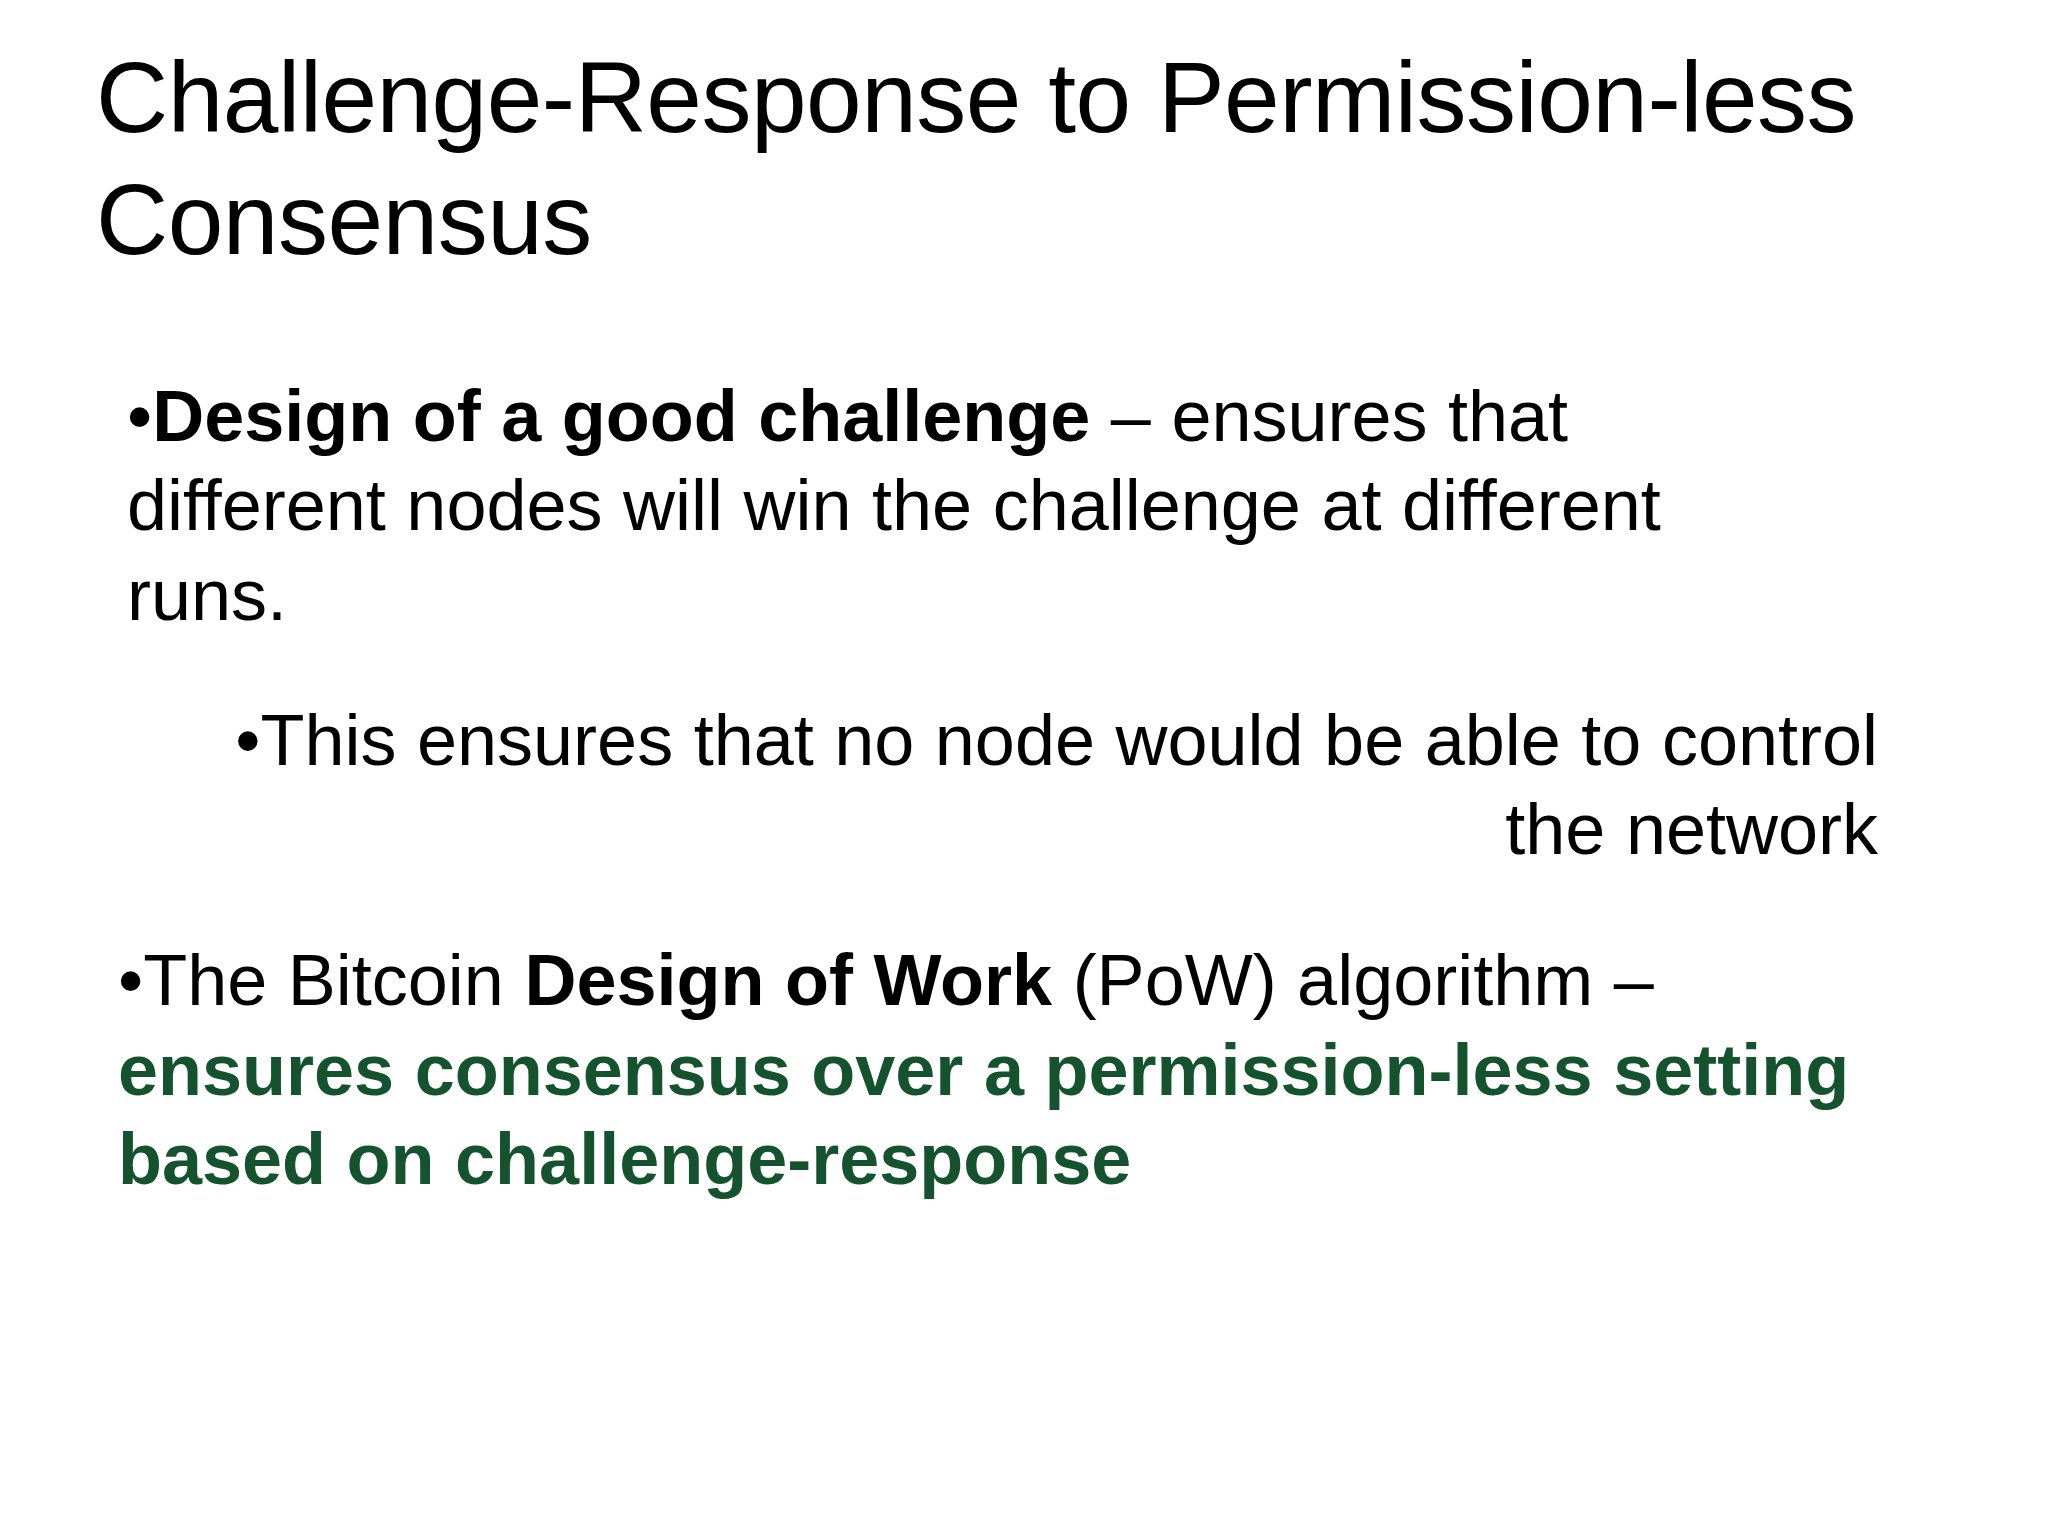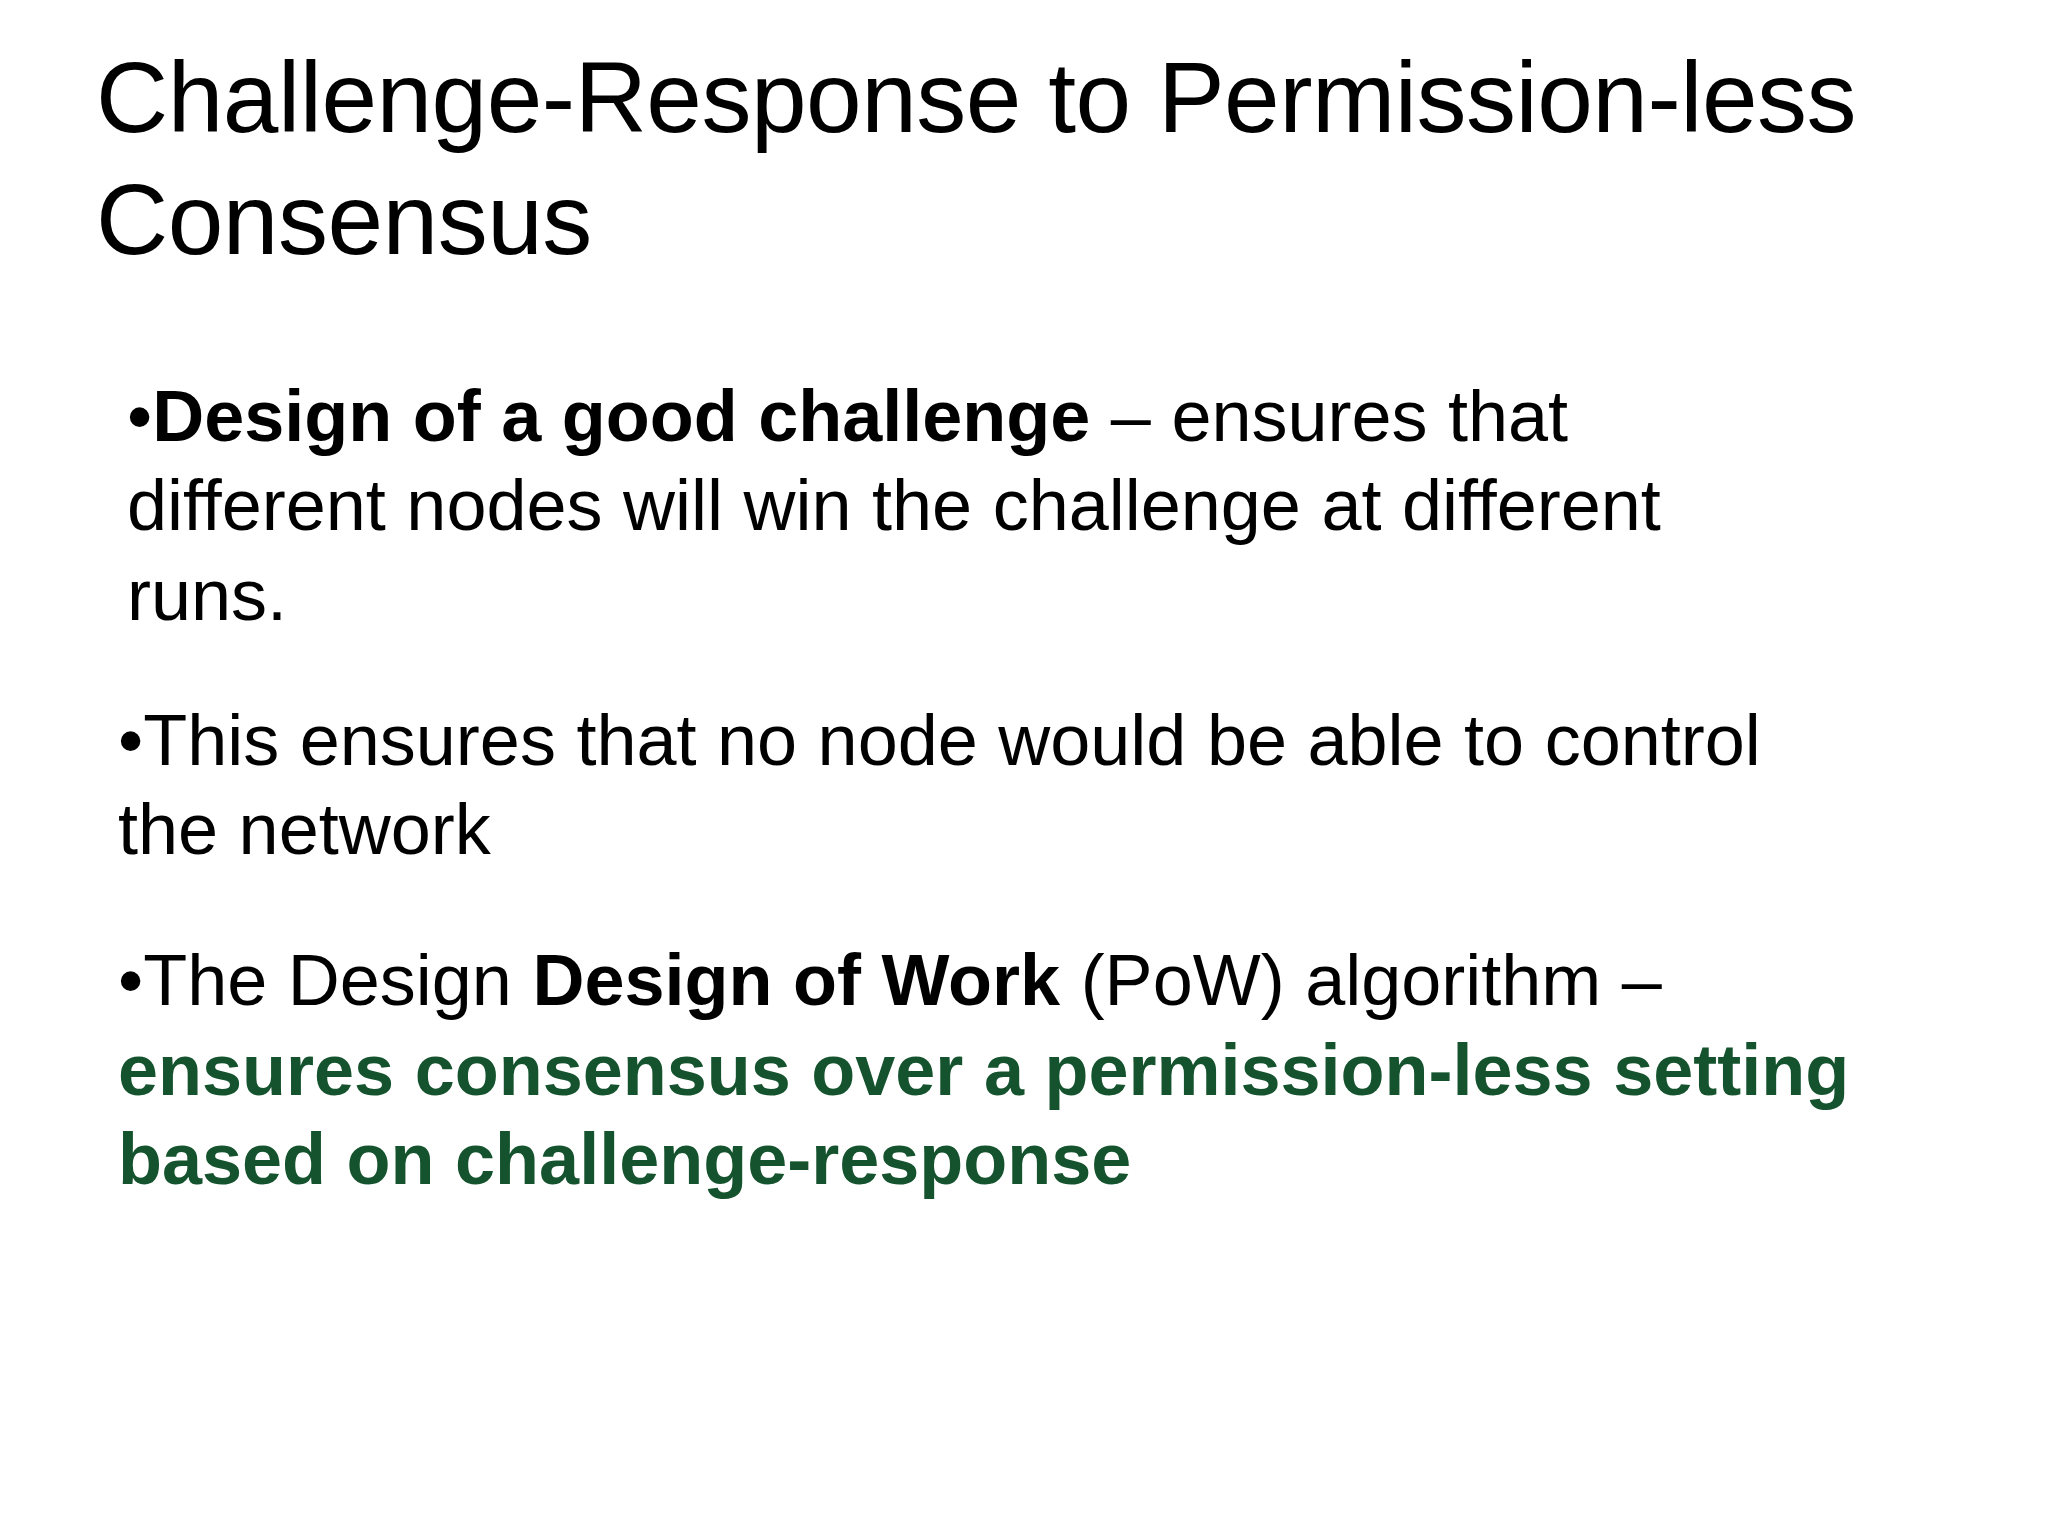--- a/index.html
+++ b/index.html
@@ -63,38 +63,38 @@
     line-height: 1;
     vertical-align: baseline;
     letter-spacing: 0;
   }
 
   .b  { font-weight: 700; }
   .rb { font-weight: 700; color: #FF0000; }
 
   
   #bullet-1 { width: 1660px; margin-left: 9px; }
-  #bullet-2 { width: 1760px; margin-top: 56px; }
+  #bullet-2 { width: 1760px; margin-top: 56px; text-align: right; }
   #bullet-3 { width: 1780px; margin-top: 62px; }
 </style>
 </head>
 <body>
 
 <div class="slide" style="background: rgb(255, 255, 255);">
 
   <div class="title-block">Challenge-Response to Permission-less Consensus</div>
 
   <div class="body-block">
 
     <p class="bullet-para" id="bullet-1">
       <span class="bullet-mark">•</span><span class="b">Design of a good challenge</span><span> – ensures that different nodes will win the challenge at different runs.</span>
     </p>
 
     <p class="bullet-para" id="bullet-2">
       <span class="bullet-mark">•</span><span>This ensures that no node would be able to control the network</span>
     </p>
 
     <p class="bullet-para" id="bullet-3">
-      <span class="bullet-mark">•</span><span>The Design </span><span class="b">Design of Work</span><span> (PoW) algorithm – </span><span class="rb" style="color: #14532d;">ensures consensus over a permission-less setting based on challenge-response</span>
+      <span class="bullet-mark">•</span><span>The Bitcoin </span><span class="b">Design of Work</span><span> (PoW) algorithm – </span><span class="rb" style="color: #14532d;">ensures consensus over a permission-less setting based on challenge-response</span>
     </p>
 
   </div>
 </div>
 
 </body></html>

